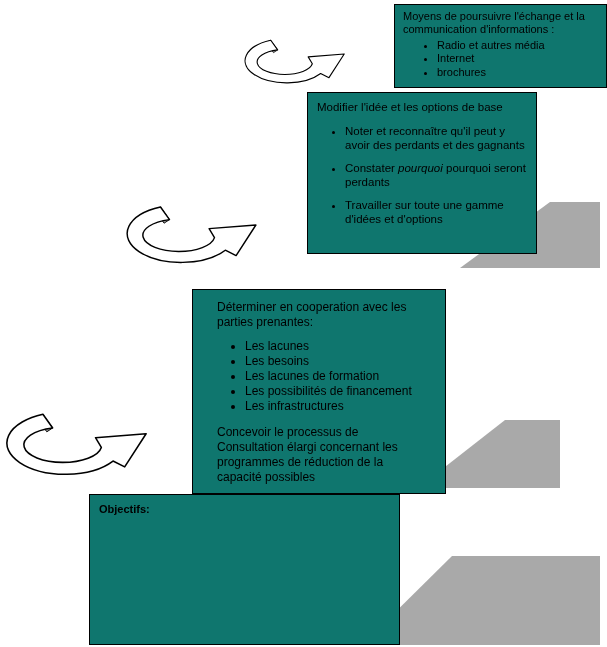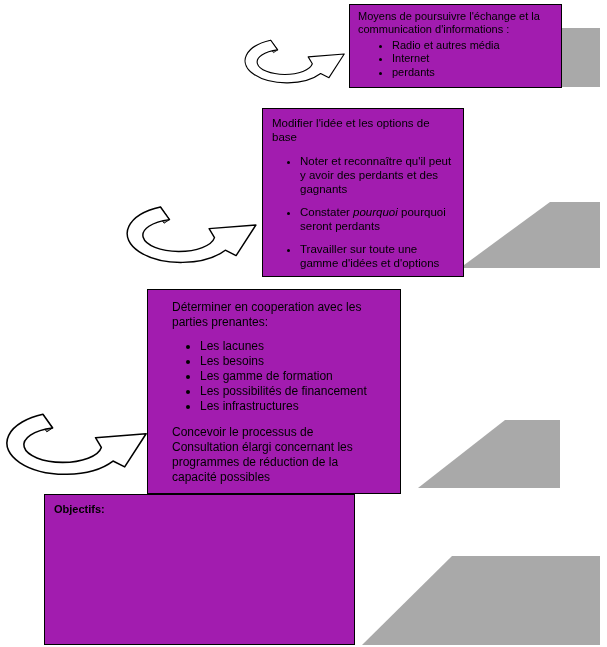--- a/index.html
+++ b/index.html
@@ -16,43 +16,44 @@
 
   .shadow-layer {
     position: absolute;
     left: 0; top: 0;
     width: 607px; height: 647px;
     z-index: 0;
   }
 
   .box {
     position: absolute;
-    background: #a21caf;
+    background: #0f766e;
     border: 1px solid #000;
     z-index: 2;
+    margin-left: 45px;
   }
 
   .arrow {
     position: absolute;
     z-index: 2;
   }
 
   
   .box-communication {
     left: 349px; top: 4px;
     width: 213px; min-height: 84px;
     padding: 5px 8px 4px 8px;
     font-size: 11px; line-height: 1.22;
   }
   .box-communication ul { margin-top: 2px; padding-left: 34px; list-style: disc; }
 
   
   .box-modify {
-    left: 262px; top: 108px;
-    width: 202px; min-height: 162px;
+    left: 262px; top: 92px;
+    width: 230px; min-height: 162px;
     padding: 7px 6px 6px 9px;
     font-size: 11.5px; line-height: 1.22;
   }
   .box-modify .box-title { margin-bottom: 10px; }
   .box-modify ul { padding-left: 28px; list-style: disc; }
   .box-modify li { margin-bottom: 9px; }
   .box-modify li:last-child { margin-bottom: 0; }
 
   
   .box-determine {
@@ -106,39 +107,39 @@
   <svg class="arrow arrow-3" viewBox="0 0 150 80" aria-hidden="true">
     <path d="M 40 10 L 50 24 L 44 28 L 33 13 Z" stroke="#000" stroke-width="1" fill="#999999"></path>
     <path d="M 40 10 A 60 32 0 1 0 112 58 L 124 64 L 146 30 L 94 34 L 100 44 A 40 18 0 1 1 50 24 Z" stroke="#000" stroke-width="1.6" stroke-linejoin="round" fill="#ffffff"></path>
   </svg>
 
   <div class="box box-communication">
     <div class="box-title">Moyens de poursuivre l'échange et la communication d'informations :</div>
     <ul>
       <li>Radio et autres média</li>
       <li>Internet</li>
-      <li>perdants</li>
+      <li>brochures</li>
     </ul>
   </div>
 
   <div class="box box-modify">
     <div class="box-title">Modifier l'idée et les options de base</div>
     <ul>
       <li><span>Noter et reconnaître qu'il peut y avoir des perdants et des gagnants</span><i></i><span></span></li>
       <li><span>Constater </span><i>pourquoi</i><span> pourquoi seront perdants</span></li>
       <li><span>Travailler sur toute une gamme d'idées et d'options</span><i></i><span></span></li>
     </ul>
   </div>
 
   <div class="box box-determine">
     <div class="box-title">Déterminer en cooperation avec les parties prenantes:</div>
     <ul>
       <li>Les lacunes</li>
       <li>Les besoins</li>
-      <li>Les gamme de formation</li>
+      <li>Les lacunes de formation</li>
       <li>Les possibilités de financement</li>
       <li>Les infrastructures</li>
     </ul>
     <div class="paragraph">Concevoir le processus de Consultation élargi concernant les programmes de réduction de la capacité possibles</div>
   </div>
 
   <div class="box box-objectives">
     <div class="box-title">Objectifs:</div>
   </div>
 

